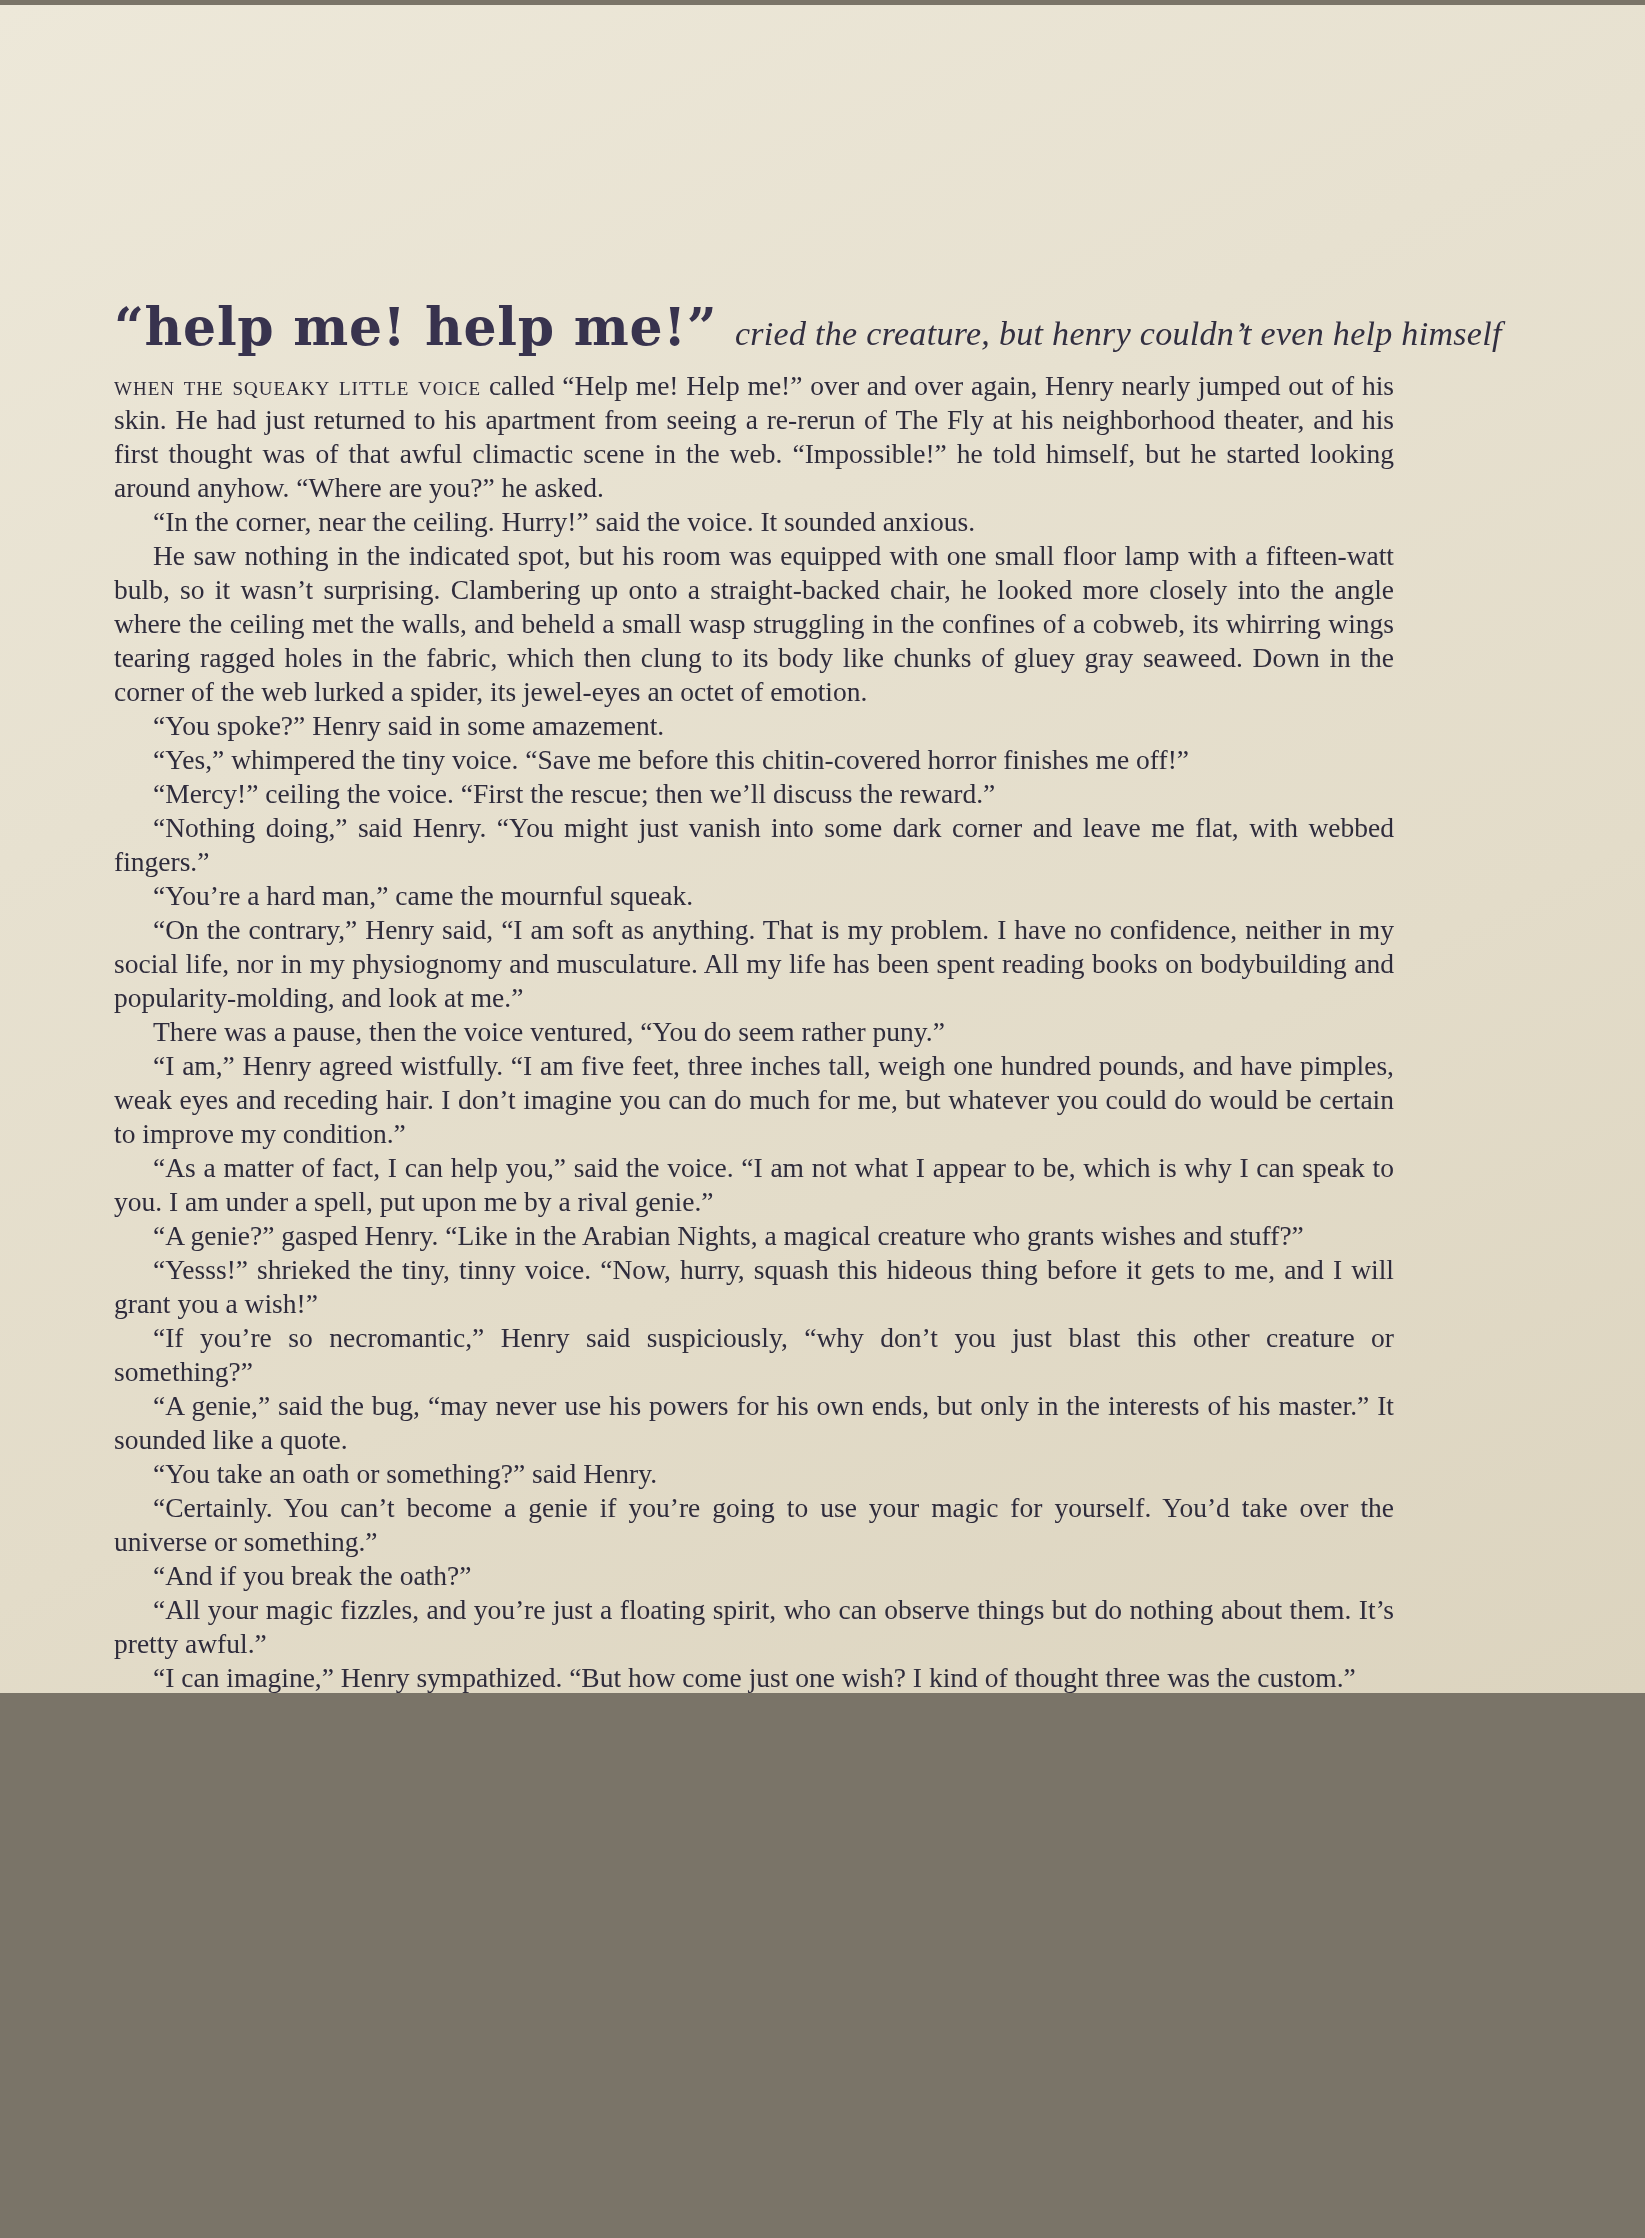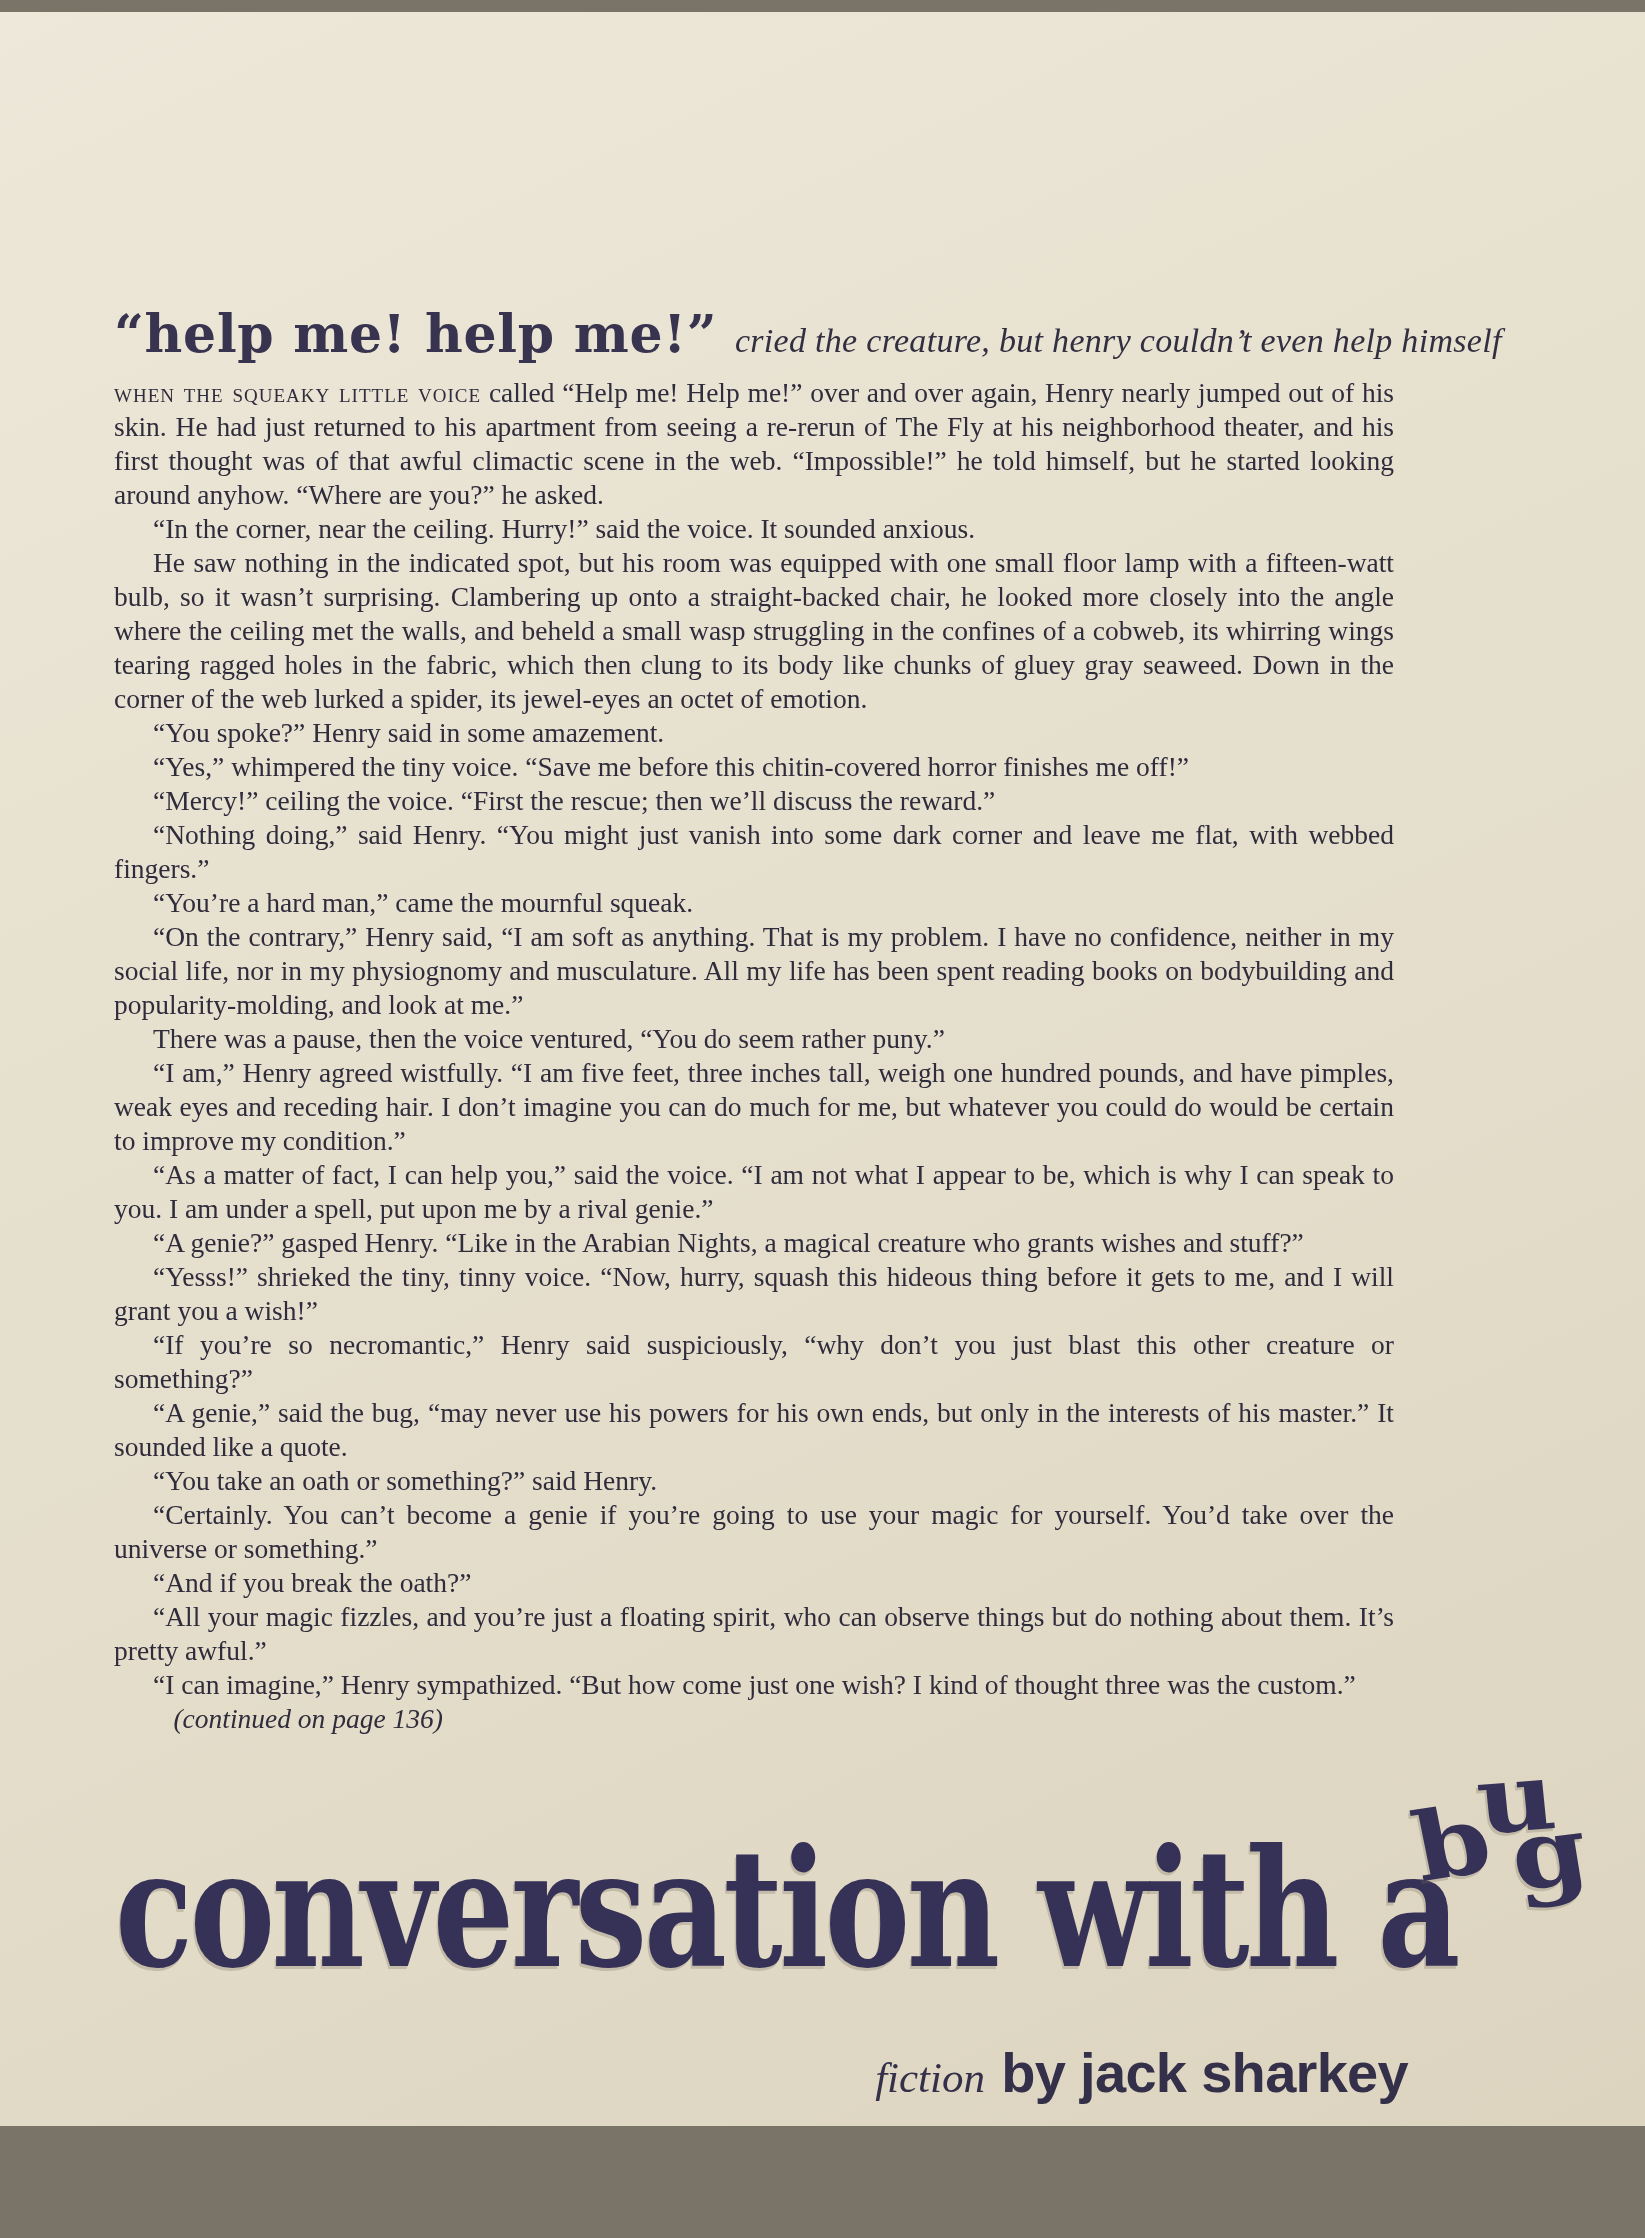--- a/index.html
+++ b/index.html
@@ -1,19 +1,19 @@
 <!DOCTYPE html>
 <html style="font-size:11px"><head>
 <meta charset="utf-8">
 <style>
   html,body{margin:0;padding:0;background:#7a7468;}
   .page{
     position:relative;
-    width:1645px;height:2114px;
-    margin:12px auto;
+    width:1645px;height:1688px;
+    margin:5px auto;
     background:linear-gradient(155deg,#ede8d9 0%,#e7e1d0 35%,#e3dcc9 65%,#dcd4bf 100%);
     font-family:"Liberation Serif", serif;
     color:#2f2c3c;
     overflow:hidden;
   }
   
   .kicker{
     position:absolute;left:114px;top:291px;
     white-space:nowrap;
   }

